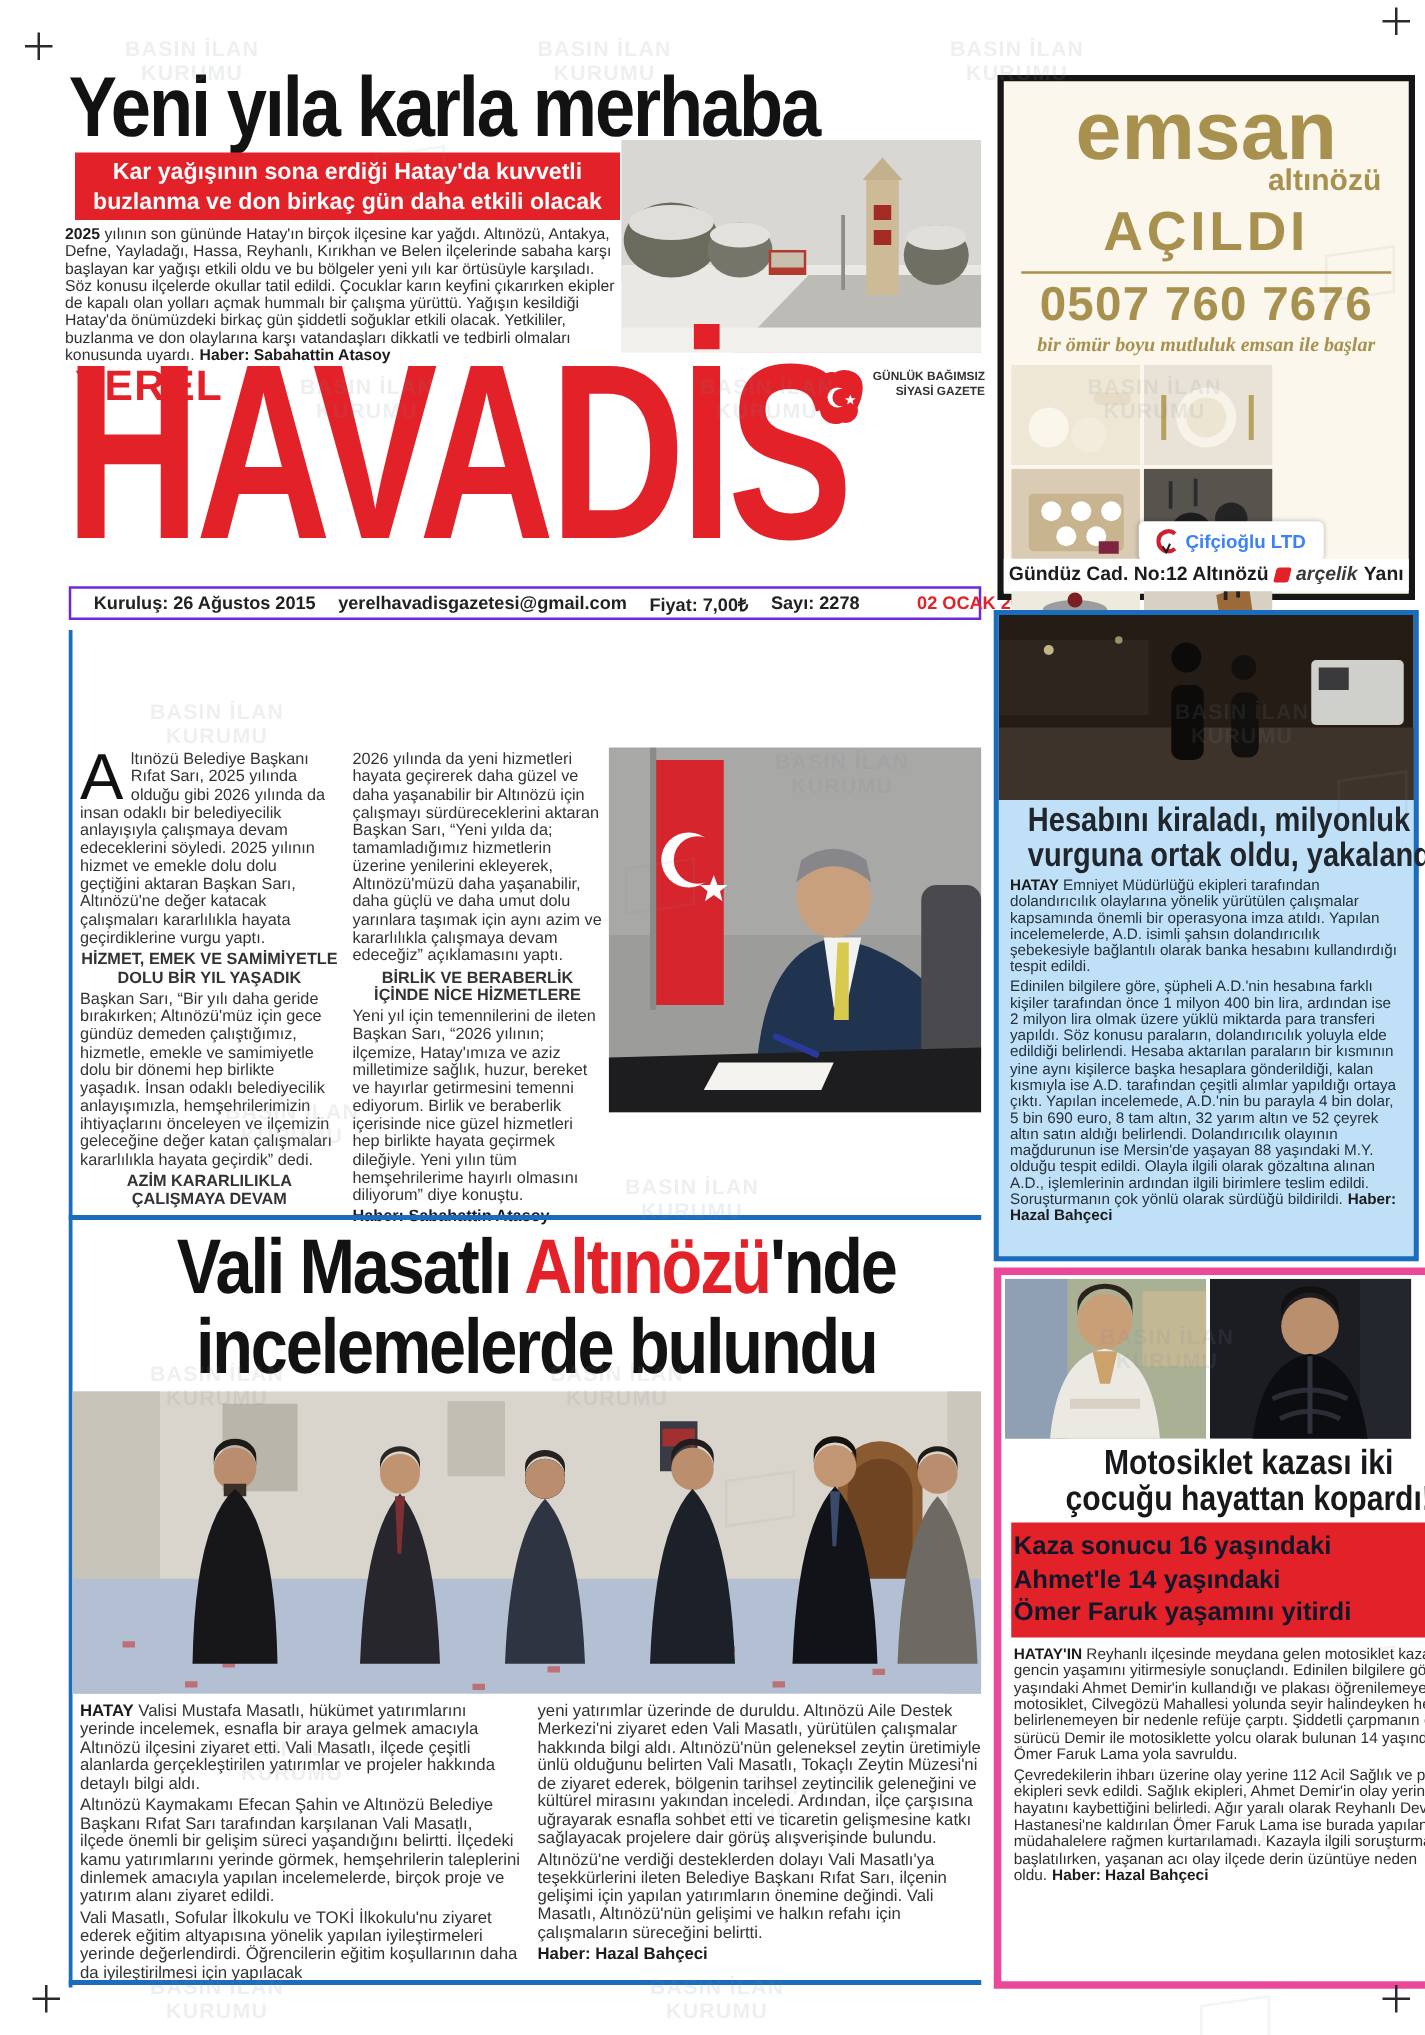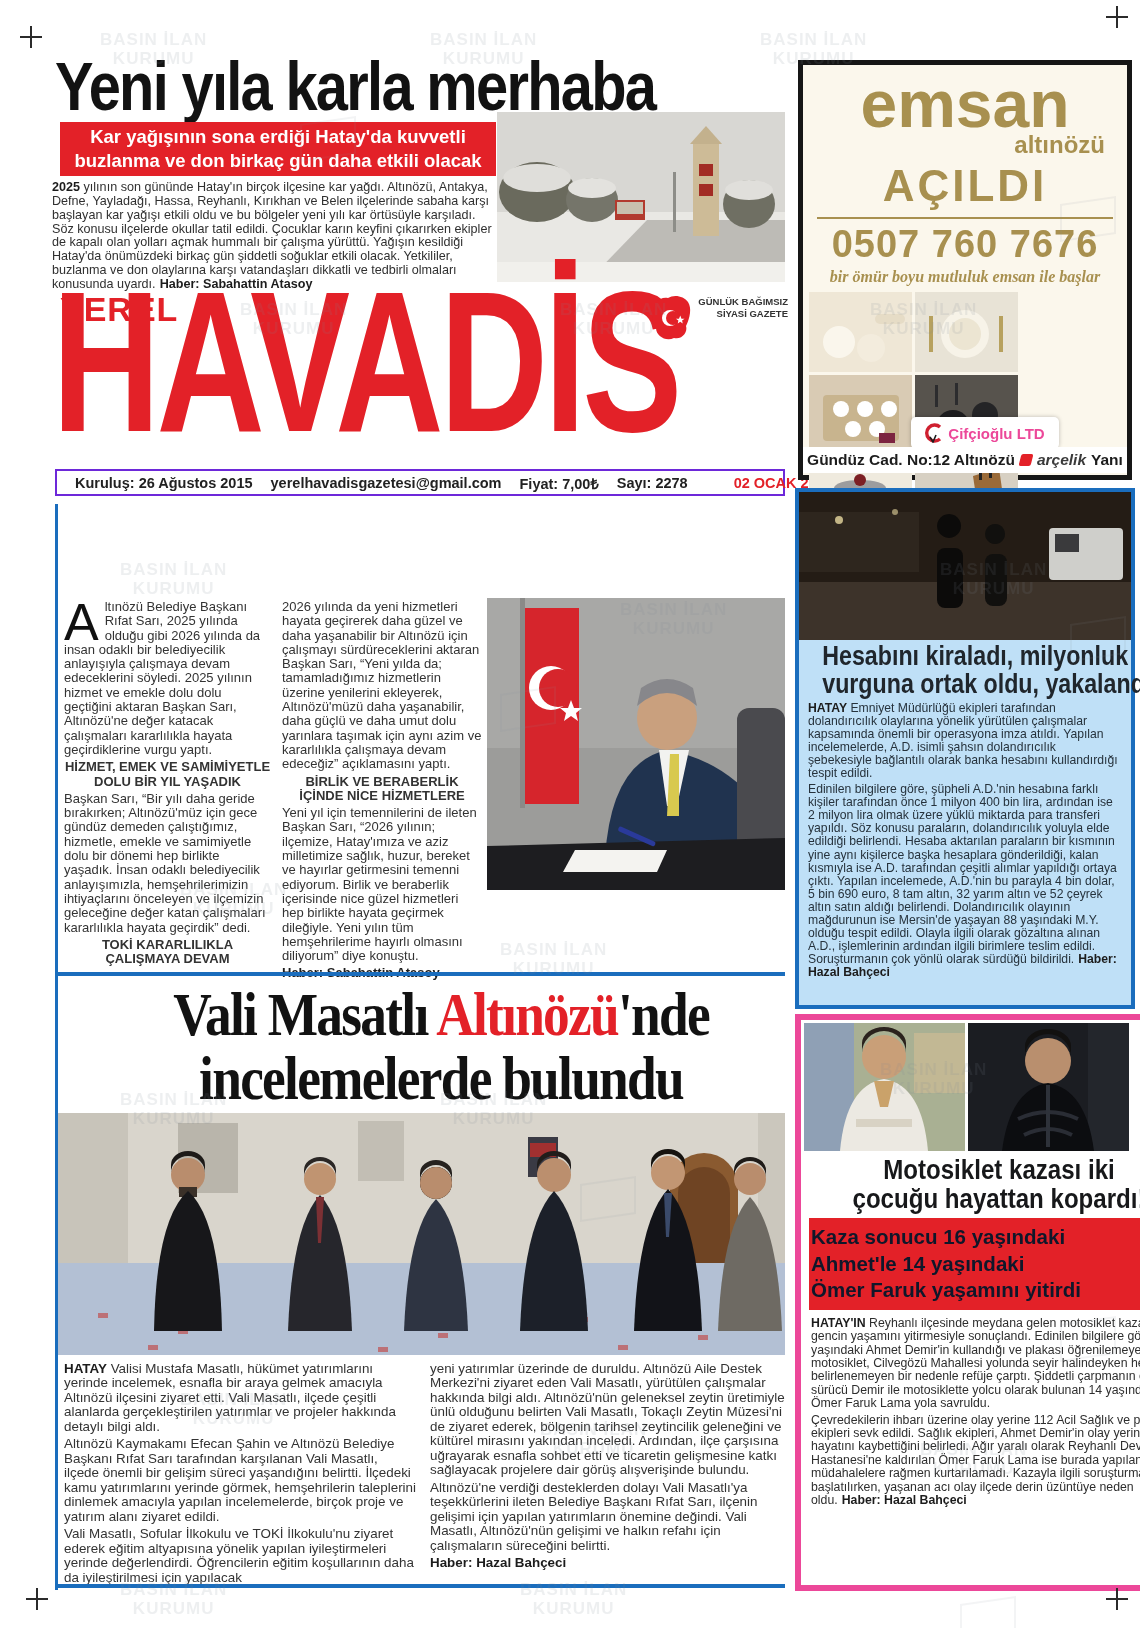--- a/index.html
+++ b/index.html
@@ -47,21 +47,21 @@
       color:#fff;font-weight:900;display:flex;flex-direction:column;justify-content:center;}
   .blue-head .condc{font-size:40px;line-height:42px;letter-spacing:-1px;}
   .vline-blue{position:absolute;left:55px;top:504px;width:3px;height:1086px;background:#1a6dbd;}
   .mayor-col{position:absolute;top:600px;}
   .mayor-col p{font-size:13px;line-height:1.1;color:#333;}
   .dropcap{float:left;font-size:52px;line-height:40px;font-weight:400;color:#111;margin:2px 6px 0 0;}
   .signing-photo{position:absolute;left:487px;top:598px;width:298px;height:292px;}
   .hline-blue1{position:absolute;left:55px;top:972px;width:730px;height:4px;background:#1a6dbd;}
   .hline-blue2{position:absolute;left:55px;top:1584px;width:730px;height:4px;background:#1a6dbd;}
   
-  .gov-head{position:absolute;left:76px;top:982px;width:730px;font-weight:900;color:#121212;font-family:Liberation Serif, serif;}
+  .gov-head{position:absolute;left:64px;top:982px;width:730px;font-weight:900;color:#121212;}
   .gov-head .condc{font-size:62px;line-height:64px;letter-spacing:-2px;}
   .gov-head .red{color:#e32128;}
   .group-photo{position:absolute;left:58px;top:1113px;width:727px;height:242px;}
   .gov-col{position:absolute;top:1362px;}
   .gov-col p{font-size:13.4px;line-height:1.08;color:#333;}
   
   .ad{position:absolute;left:798px;top:60px;width:334px;height:420px;background:#fbf7ec;
       border:5px solid #161616;box-sizing:border-box;}
   .ad .brand{display:block;text-align:center;color:#a8904f;font-weight:700;font-size:66px;
       line-height:62px;margin-top:8px;letter-spacing:0px;}
@@ -71,21 +71,21 @@
       letter-spacing:3px;margin-top:2px;}
   .ad .rule{height:2px;background:#a8904f;margin:6px 14px 4px 14px;}
   .ad .phone{display:block;text-align:center;color:#a8904f;font-weight:700;font-size:38px;letter-spacing:1px;}
   .ad .slogan{display:block;text-align:center;color:#a8904f;font-style:italic;font-weight:700;
       font-size:16px;font-family:"Liberation Serif",serif;margin-top:2px;}
   .ad .grid{display:flex;flex-wrap:wrap;gap:3px;padding:6px 6px 0 6px;}
   .ad .cell{width:103px;height:80px;overflow:hidden;}
   .dealer{position:absolute;left:108px;top:352px;width:148px;height:32px;background:#fff;
       border-radius:5px;display:flex;align-items:center;justify-content:center;gap:5px;
       box-shadow:0 0 4px rgba(0,0,0,.25);}
-  .dealer .txt{font-weight:700;font-size:15px;color:#ec4899;}
+  .dealer .txt{font-weight:700;font-size:15px;color:#3b82f6;}
   .ad .addr{position:absolute;left:0;right:0;bottom:2px;background:#fff;height:26px;
       display:flex;align-items:center;justify-content:center;gap:5px;font-weight:700;
       font-size:15.5px;color:#1c1c1c;}
   .arcelik{font-style:italic;font-weight:700;color:#3a3a3a;}
   .armark{width:12px;height:12px;background:#e32128;transform:skewX(-14deg);border-radius:2px;}
   
   .fraud{position:absolute;left:795px;top:488px;width:340px;height:521px;border:4px solid #1a6dbd;
       box-sizing:border-box;background:#bfe0f7;}
   .fraud .photo{width:100%;height:148px;display:block;}
   .fraud .hl{font-weight:900;color:#20262c;text-align:center;margin-top:2px;}
@@ -167,21 +167,21 @@
     <span>Sayı: 2278</span>
     <span class="date">02 OCAK 2026 CUMA</span>
   </div>
 
   <div class="vline-blue"></div>
 
   <div class="mayor-col" style="left:64px;width:207px;">
     <p><span class="dropcap">A</span><span>ltınözü Belediye Başkanı Rıfat Sarı, 2025 yılında olduğu gibi 2026 yılında da insan odaklı bir belediyecilik anlayışıyla çalışmaya devam edeceklerini söyledi. 2025 yılının hizmet ve emekle dolu dolu geçtiğini aktaran Başkan Sarı, Altınözü'ne değer katacak çalışmaları kararlılıkla hayata geçirdiklerine vurgu yaptı.</span></p>
     <p class="subhd">HİZMET, EMEK VE SAMİMİYETLE DOLU BİR YIL YAŞADIK</p>
     <p>Başkan Sarı, “Bir yılı daha geride bırakırken; Altınözü'müz için gece gündüz demeden çalıştığımız, hizmetle, emekle ve samimiyetle dolu bir dönemi hep birlikte yaşadık. İnsan odaklı belediyecilik anlayışımızla, hemşehrilerimizin ihtiyaçlarını önceleyen ve ilçemizin geleceğine değer katan çalışmaları kararlılıkla hayata geçirdik” dedi.</p>
-    <p class="subhd">TOKİ KARARLILIKLA ÇALIŞMAYA DEVAM</p>
+    <p class="subhd">AZİM KARARLILIKLA ÇALIŞMAYA DEVAM</p>
   </div>
 
   <div class="mayor-col" style="left:282px;width:200px;">
     <p>2026 yılında da yeni hizmetleri hayata geçirerek daha güzel ve daha yaşanabilir bir Altınözü için çalışmayı sürdüreceklerini aktaran Başkan Sarı, “Yeni yılda da; tamamladığımız hizmetlerin üzerine yenilerini ekleyerek, Altınözü'müzü daha yaşanabilir, daha güçlü ve daha umut dolu yarınlara taşımak için aynı azim ve kararlılıkla çalışmaya devam edeceğiz” açıklamasını yaptı.</p>
     <p class="subhd">BİRLİK VE BERABERLİK İÇİNDE NİCE HİZMETLERE</p>
     <p>Yeni yıl için temennilerini de ileten Başkan Sarı, “2026 yılının; ilçemize, Hatay'ımıza ve aziz milletimize sağlık, huzur, bereket ve hayırlar getirmesini temenni ediyorum. Birlik ve beraberlik içerisinde nice güzel hizmetleri hep birlikte hayata geçirmek dileğiyle. Yeni yılın tüm hemşehrilerime hayırlı olmasını diliyorum” diye konuştu.</p>
     <p><b>Haber: Sabahattin Atasoy</b></p>
   </div>
 
   <svg class="signing-photo" viewBox="0 0 298 292">

